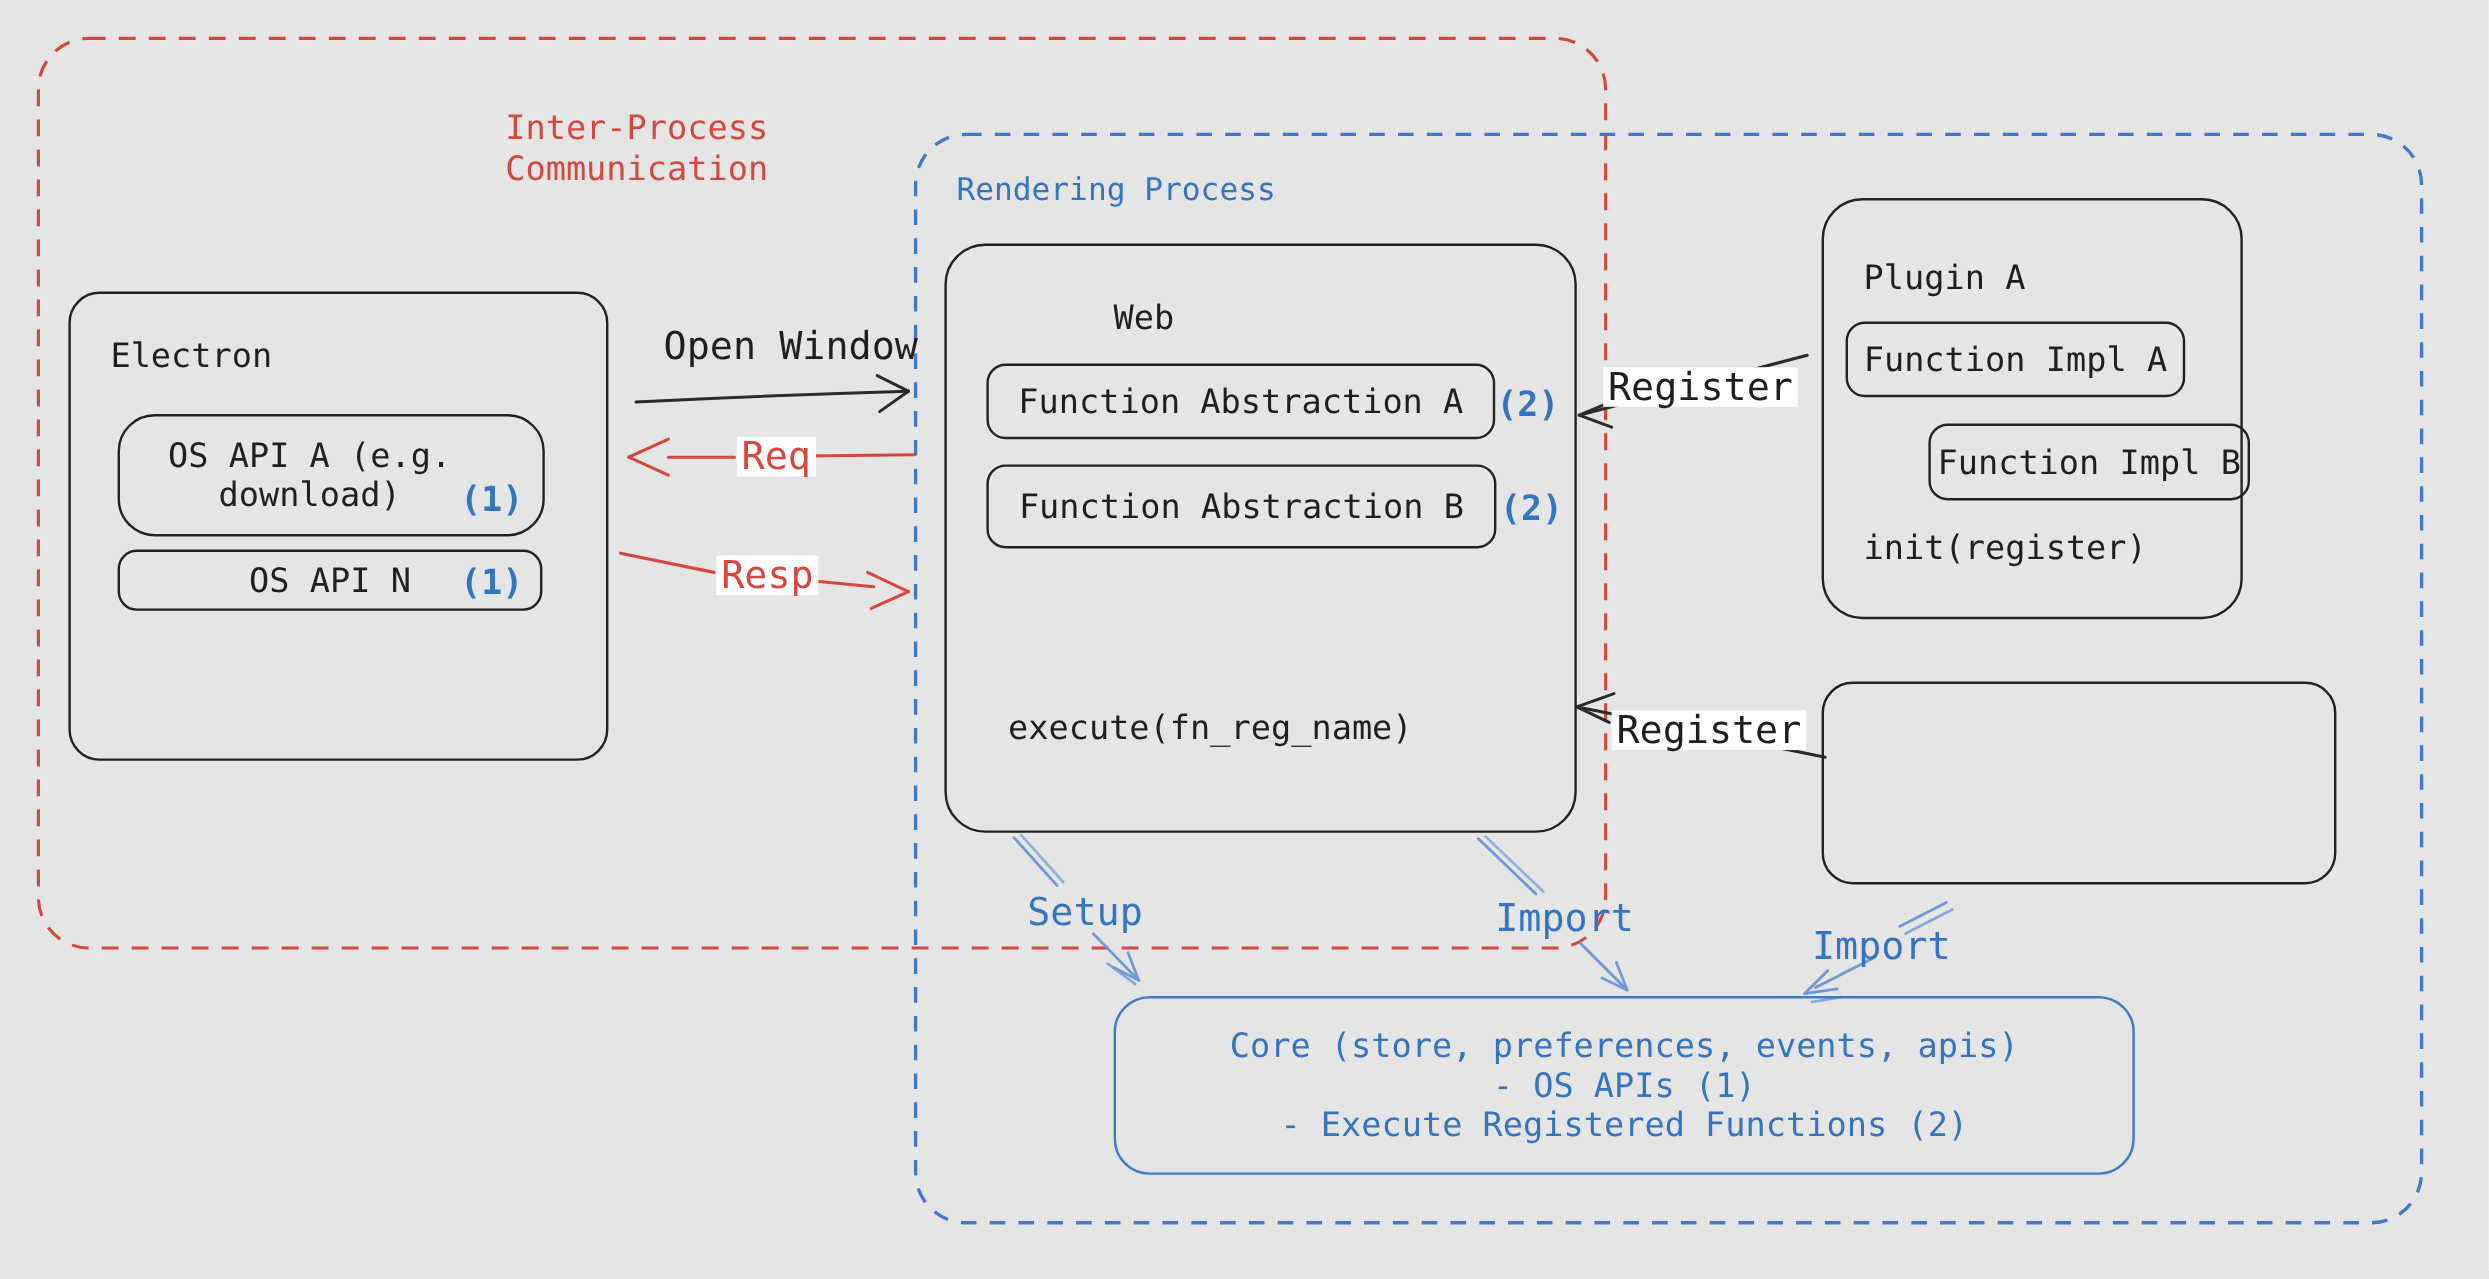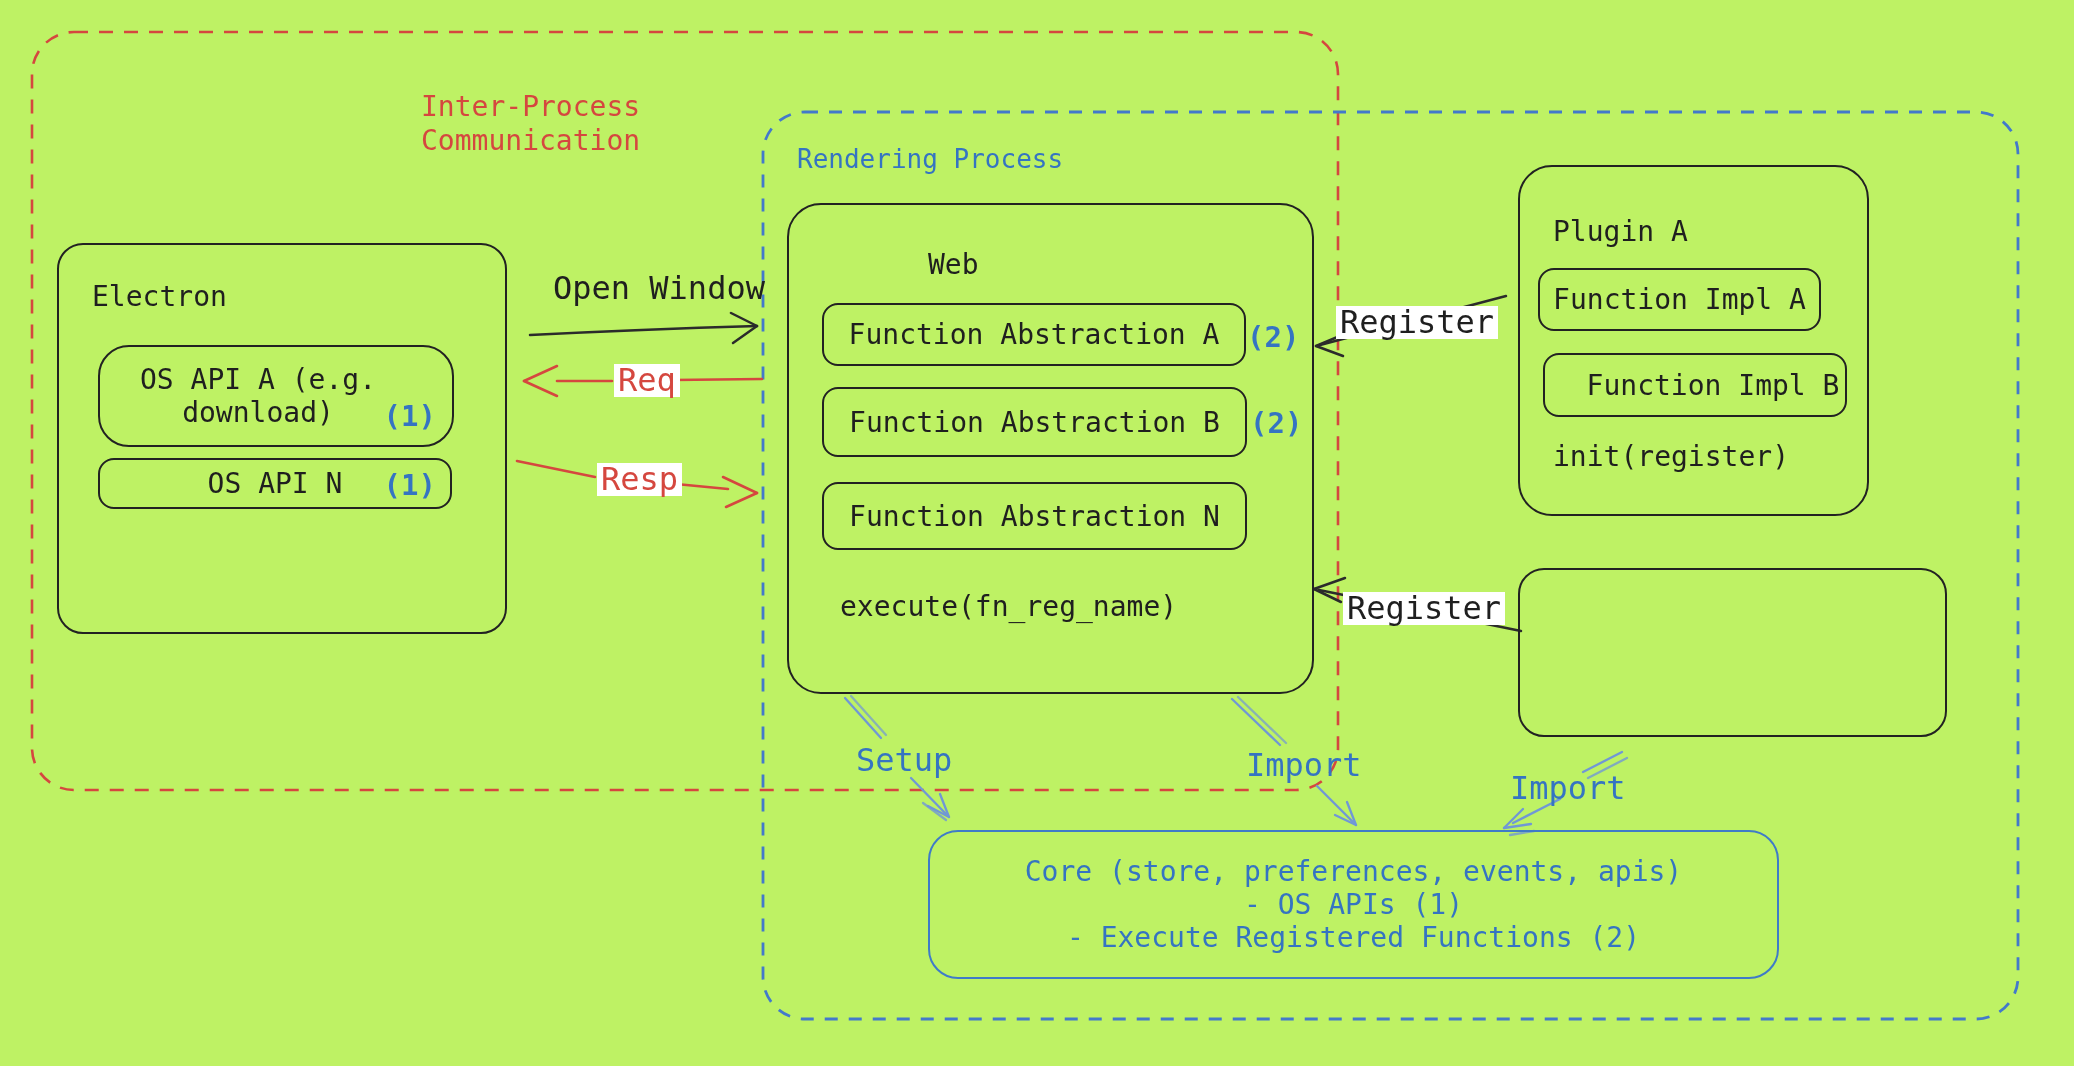--- a/index.html
+++ b/index.html
@@ -1,17 +1,17 @@
 <!DOCTYPE html>
 <html><head>
 <meta charset="utf-8">
 <style>
   html,body{margin:0;padding:0;background:#ffffff;}
   .stage{
-    position:relative;width:2074px;height:1066px;background:#bef264;overflow:hidden;
+    position:relative;width:2074px;height:1066px;background:#e5e5e5;overflow:hidden;
     font-family:"DejaVu Sans Mono", monospace;color:#1f1f1f;
   }
   .stage svg.layer{position:absolute;left:0;top:0;width:2074px;height:1066px;}
   .abs{position:absolute;}
   .txt{font-size:28px;line-height:33px;white-space:pre;}
   .box{position:absolute;border:2.5px solid #222222;background:transparent;}
   .r-lg{border-radius:34px;}
   .r-md{border-radius:26px;}
   .r-sm{border-radius:16px;}
   .center{display:flex;align-items:center;justify-content:center;text-align:center;}
@@ -125,35 +125,32 @@
   <div class="box r-sm center" style="left:822px;top:303px;width:420px;height:59px;">
     <div class="txt">Function Abstraction A</div>
   </div>
   <div class="abs badge" style="left:1247px;top:320px;">(2)</div>
 
   <div class="box r-sm center" style="left:822px;top:387px;width:421px;height:66px;">
     <div class="txt">Function Abstraction B</div>
   </div>
   <div class="abs badge" style="left:1250px;top:406px;">(2)</div>
 
-  <div class="box r-sm center" style="left:822px;top:482px;width:421px;height:64px;">
-    <div class="txt">Function Abstraction N</div>
-  </div>
 
   <div class="abs txt" style="left:840px;top:590px;">execute(fn_reg_name)</div>
 
   <div class="arrow-label lbl-bg" style="left:1336px;top:306px;">Register</div>
   <div class="arrow-label lbl-bg" style="left:1343px;top:592px;">Register</div>
 
   <div class="box r-lg" style="left:1518px;top:165px;width:347px;height:347px;"></div>
   <div class="abs txt" style="left:1553px;top:215px;">Plugin A</div>
   <div class="box r-sm center" style="left:1538px;top:268px;width:279px;height:59px;">
     <div class="txt">Function Impl A</div>
   </div>
-  <div class="box r-sm center" style="left:1543px;top:353px;width:264px;height:60px;padding-left:36px;">
+  <div class="box r-sm center" style="left:1607px;top:353px;width:264px;height:60px;">
     <div class="txt">Function Impl B</div>
   </div>
   <div class="abs txt" style="left:1553px;top:440px;">init(register)</div>
 
   <div class="box r-md" style="left:1518px;top:568px;width:425px;height:165px;"></div>
 
   <div class="arrow-label bluetxt" style="left:856px;top:744px;">Setup</div>
   <div class="arrow-label bluetxt" style="left:1246px;top:749px;">Import</div>
   <div class="arrow-label bluetxt" style="left:1510px;top:772px;">Import</div>
 

